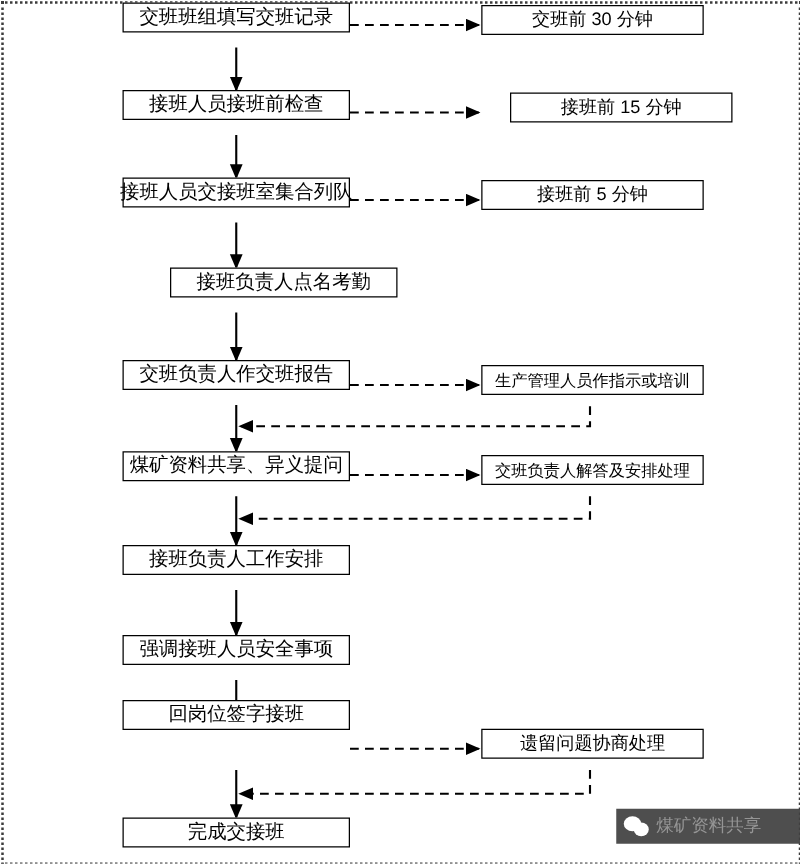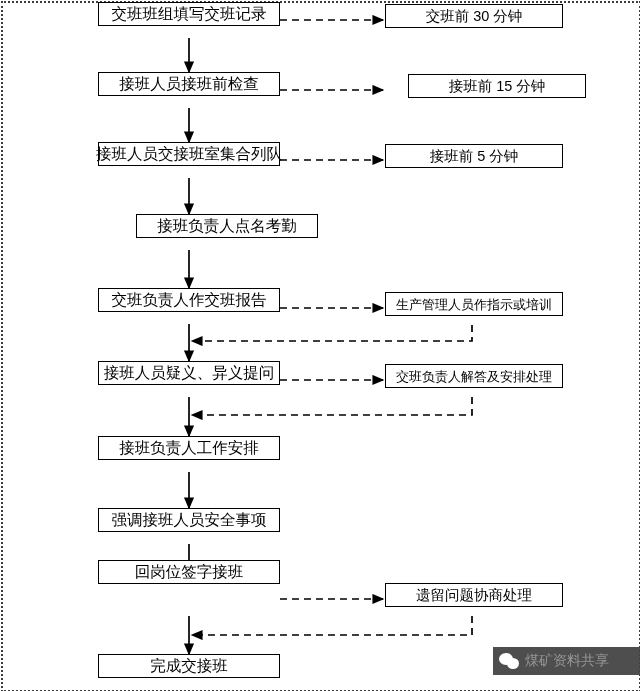--- a/index.html
+++ b/index.html
@@ -144,21 +144,21 @@
       <path d="M472,397 L472,415 L192,415"></path>
       <path d="M472,616 L472,635 L192,635"></path>
     </g>
   </svg>
 
   <div class="node left" style="top:2px;">交班班组填写交班记录</div>
   <div class="node left" style="top:72px;">接班人员接班前检查</div>
   <div class="node left" style="top:142px;">接班人员交接班室集合列队</div>
   <div class="node left" style="top:214px;margin-left:38px;">接班负责人点名考勤</div>
   <div class="node left" style="top:288px;">交班负责人作交班报告</div>
-  <div class="node left" style="top:361px;">接班人员疑义、异义提问</div>
+  <div class="node left" style="top:361px;">煤矿资料共享、异义提问</div>
   <div class="node left" style="top:436px;">接班负责人工作安排</div>
   <div class="node left" style="top:508px;">强调接班人员安全事项</div>
   <div class="node left" style="top:560px;">回岗位签字接班</div>
   <div class="node left" style="top:654px;">完成交接班</div>
 
   <div class="node right" style="top:4px;">交班前 30 分钟</div>
   <div class="node right" style="top:74px;margin-left:23px;">接班前 15 分钟</div>
   <div class="node right" style="top:144px;">接班前 5 分钟</div>
   <div class="node right small" style="top:292px;">生产管理人员作指示或培训</div>
   <div class="node right small" style="top:364px;">交班负责人解答及安排处理</div>

